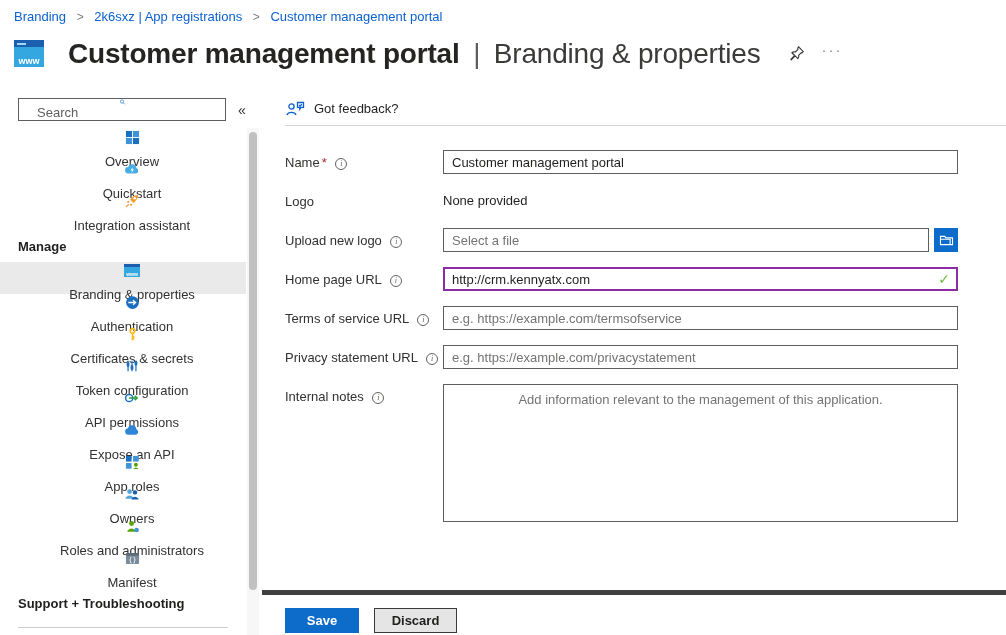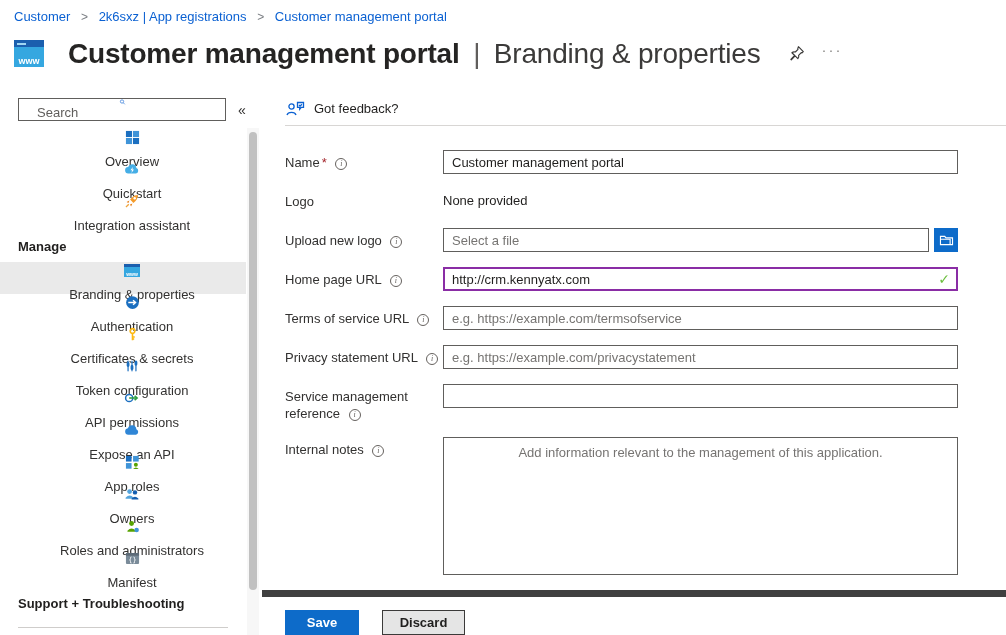--- a/index.html
+++ b/index.html
@@ -72,31 +72,31 @@
   .file-wrap .tinput { width:486px; }
   .browse-btn { width:24px; height:24px; background:#0d6bc9; border:none; cursor:pointer;
     display:flex; align-items:center; justify-content:center; flex:none; }
   .valid-input { border:2px solid #8a2da5; padding:0 26px 0 7px; }
   .check { position:absolute; right:8px; top:4px; color:#6cbf3f; font-size:14px; font-weight:700; }
   .notes-row { margin-top:14px; }
   textarea { width:515px; height:138px; border:1px solid #605e5c; resize:none; padding:7px 9px;
     font-size:13px; font-family:"Liberation Sans","DejaVu Sans",sans-serif; color:#201f1e; outline:none;text-align:center; }
 
   
-  .footer { position:absolute; left:0; right:0; bottom:0; height:45px; border-top:7px solid #404040;
-    padding:13px 0 0 23px; display:flex; gap:23px; }
+  .footer { position:absolute; left:0; right:0; bottom:0; height:45px; border-top:5px solid #404040;
+    padding:13px 0 0 23px; display:flex; gap:15px; }
   .btn { height:25px; font-size:13px; cursor:pointer; font-family:"Liberation Sans","DejaVu Sans",sans-serif; }
   .btn-primary { background:#0d6bc9; color:#fff; border:1px solid #0d6bc9; width:74px; font-weight:700; }
   .btn-secondary { background:#e5e5e5; color:#201f1e; border:1px solid #3b3a39; width:83px;font-weight:bold; }
 </style>
 </head>
 <body>
 
 <div class="breadcrumb">
-  <a>Customer</a>
+  <a>Branding</a>
   <span class="crumb-sep">&gt;</span>
   <a>2k6sxz | App registrations</a>
   <span class="crumb-sep">&gt;</span>
   <a>Customer management portal</a>
 </div>
 
 <div class="page-header">
   <div class="app-icon">
     <div class="bar"></div>
       <div class="dash"></div>
@@ -351,29 +351,20 @@
       <div class="row">
         <div class="flabel">
           <span>Privacy statement URL</span>
           <span class="info-i">i</span>
         </div>
         <div class="fctrl">
           <input class="tinput" placeholder="e.g. https://example.com/privacystatement" style="">
         </div>
       </div>
 
-      <div class="row">
-        <div class="flabel">
-          <span>Service management reference</span>
-          <span class="info-i">i</span>
-        </div>
-        <div class="fctrl">
-          <input class="tinput" value="" style="">
-        </div>
-      </div>
 
       <div class="row notes-row">
         <div class="flabel">
           <span>Internal notes</span>
           <span class="info-i">i</span>
         </div>
         <div class="fctrl">
           <textarea placeholder="Add information relevant to the management of this application." style=""></textarea>
         </div>
       </div>

